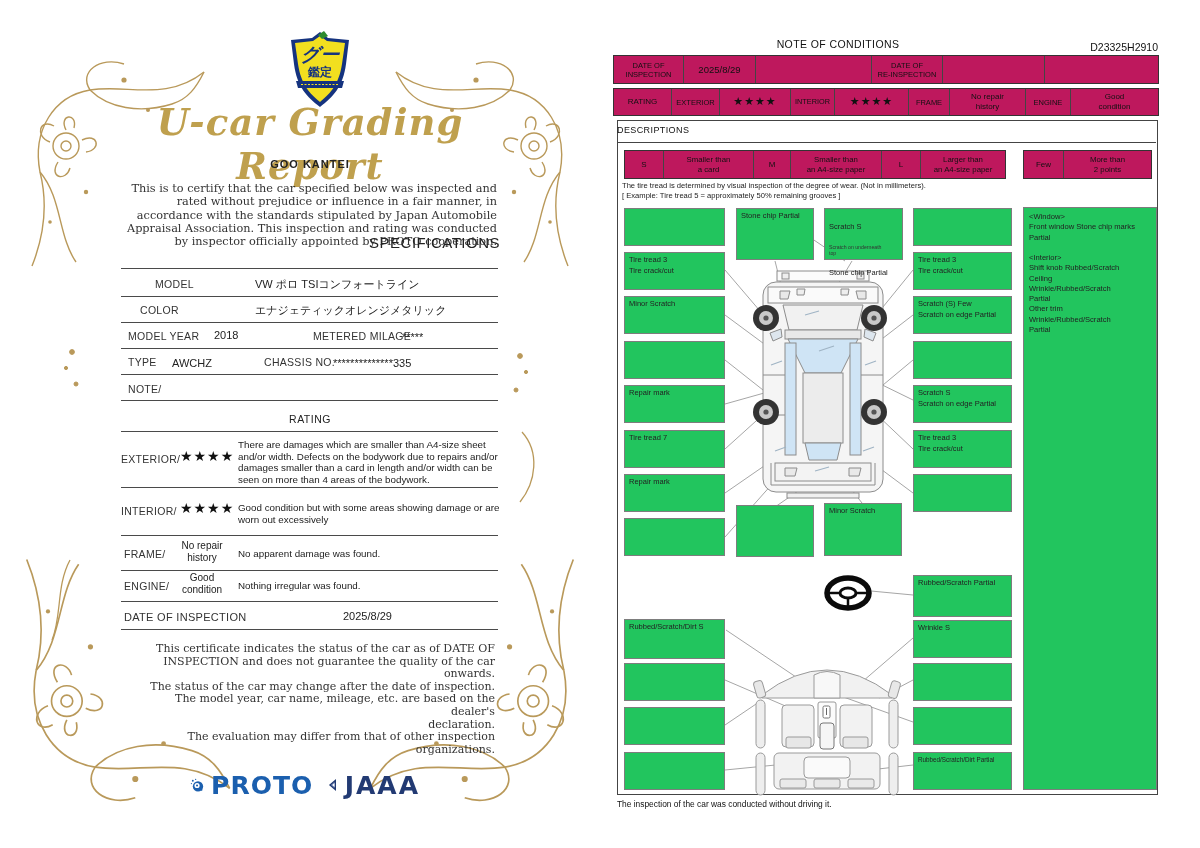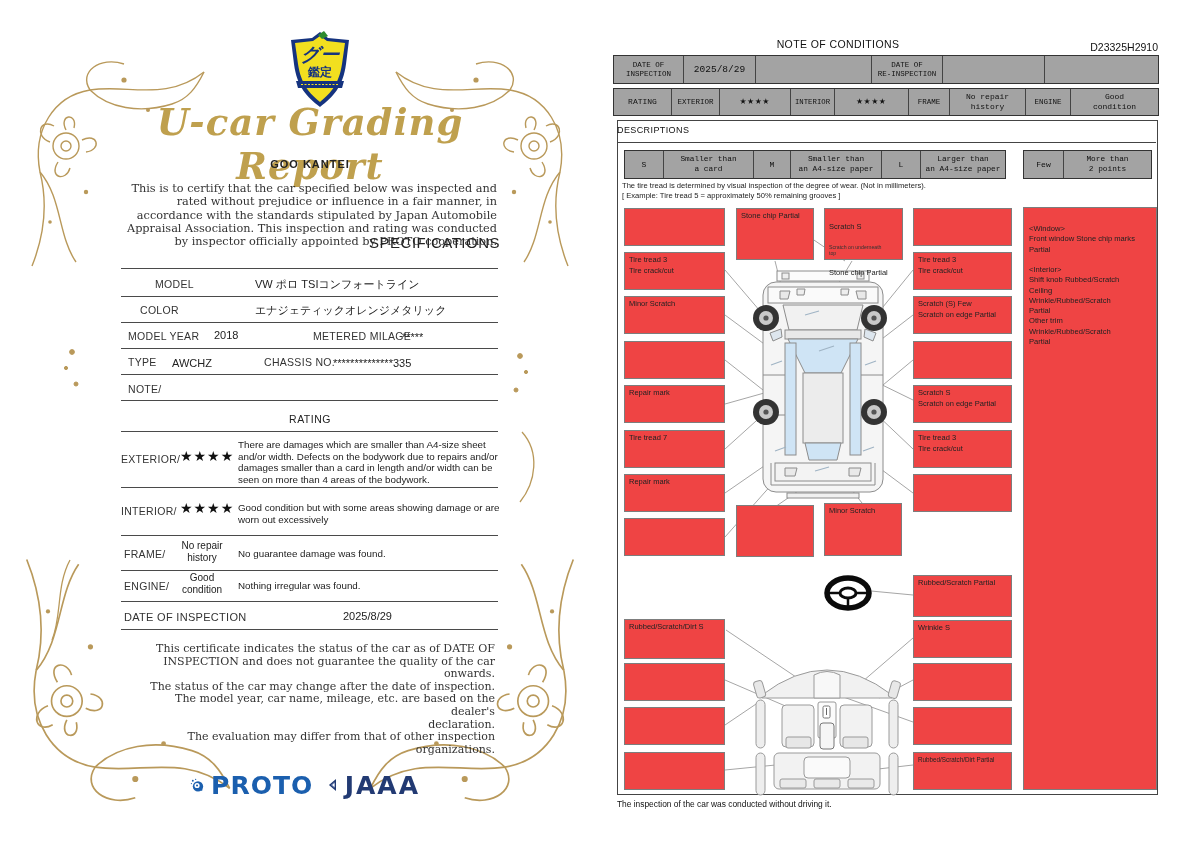--- a/index.html
+++ b/index.html
@@ -11,25 +11,25 @@
   .hline{position:absolute;border-top:1px solid #4a4a4a;height:0;}
   
   .title-script{font-family:"DejaVu Serif","Liberation Serif",serif;font-style:italic;font-weight:bold;
                 color:#bfa04e;font-size:37px;text-align:center;letter-spacing:1px;}
   .speclabel{font-size:10.5px;color:#333;letter-spacing:.3px;}
   .specval{font-size:11px;color:#222;}
   .stars{font-size:14px;color:#111;letter-spacing:1px;}
   .ratdesc{font-size:9.8px;line-height:11.6px;color:#222;}
   .ratval{font-size:10px;text-align:center;line-height:11.5px;}
   
-  .tbl{position:absolute;display:flex;border:1.5px solid #333;background:#a3a3a3;font-family:Liberation Mono, monospace;}
+  .tbl{position:absolute;display:flex;border:1.5px solid #333;background:#be185d;}
   .cell{border-right:1px solid #444;display:flex;align-items:center;justify-content:center;
         text-align:center;white-space:pre-line;font-size:8px;line-height:1.2;color:#111;}
   .cell:last-child{border-right:none;}
-  .co{position:absolute;border:1px solid #7d7d7d;background:#ef4444;font-size:7.5px;line-height:1.45;
+  .co{position:absolute;border:1px solid #7d7d7d;background:#22c55e;font-size:7.5px;line-height:1.45;
       padding:2px 4px;white-space:pre-line;color:#222;box-sizing:border-box;}
   .co.tiny{font-size:6.3px;}
   .sp-small{font-size:5.2px;line-height:1.2;display:block;color:#333;white-space:pre-line;}
   .note-sm{font-size:7.6px;color:#222;line-height:1.3;}
 </style>
 </head>
 <body>
 
 <svg class="abs" style="left:0;top:0;" width="600" height="848" viewBox="0 0 600 848" fill="none">
   <defs>
@@ -117,21 +117,21 @@
 <div class="hline" style="left:121px;top:487px;width:377px;"></div>
 
 <div class="abs speclabel" style="left:121px;top:505px;">INTERIOR/</div>
 <div class="abs stars" style="left:180px;top:500px;">★★★★</div>
 <div class="abs ratdesc" style="left:238px;top:502px;width:262px;">Good condition but with some areas showing damage or are worn out excessively</div>
 <div class="hline" style="left:121px;top:535px;width:377px;"></div>
 
 <div class="abs speclabel" style="left:124px;top:548px;">FRAME/</div>
 <div class="abs ratval ml" style="left:172px;top:540px;width:60px;">No repair
 history</div>
-<div class="abs ratdesc" style="left:238px;top:548px;width:262px;">No guarantee damage was found.</div>
+<div class="abs ratdesc" style="left:238px;top:548px;width:262px;">No apparent damage was found.</div>
 <div class="hline" style="left:121px;top:570px;width:377px;"></div>
 
 <div class="abs speclabel" style="left:124px;top:580px;">ENGINE/</div>
 <div class="abs ratval ml" style="left:172px;top:572px;width:60px;">Good
 condition</div>
 <div class="abs ratdesc" style="left:238px;top:580px;width:262px;">Nothing irregular was found.</div>
 <div class="hline" style="left:121px;top:601px;width:377px;"></div>
 
 <div class="abs speclabel" style="left:124px;top:611px;font-size:11px;">DATE OF INSPECTION</div>
 <div class="abs specval" style="left:343px;top:610px;">2025/8/29</div>
@@ -373,21 +373,21 @@
     <div class="co tiny" style="left: 913px; top: 752px; width: 99px; height: 38px;">Rubbed/Scratch/Dirt Partial</div>
   </div>
 
 <div class="co" style="left:824px;top:208px;width:79px;height:52px;">
   <span style="display:block;">Scratch S</span>
   <span class="sp-small">Scratch on underneath
 top</span>
   <span style="display:block;margin-top:1px;">Stone chip Partial</span>
 </div>
 
-<div class="co ml" style="left:1023px;top:207px;width:134px;height:583px;font-size:7.6px;line-height:1.35;padding:16px 5px;">&lt;Window&gt;
+<div class="co ml" style="left:1023px;top:207px;width:134px;height:583px;font-size:7.6px;line-height:1.35;padding:4px 5px;">&lt;Window&gt;
 Front window Stone chip marks
 Partial
 
 &lt;Interior&gt;
 Shift knob Rubbed/Scratch
 Ceiling
 Wrinkle/Rubbed/Scratch
 Partial
 Other trim
 Wrinkle/Rubbed/Scratch

